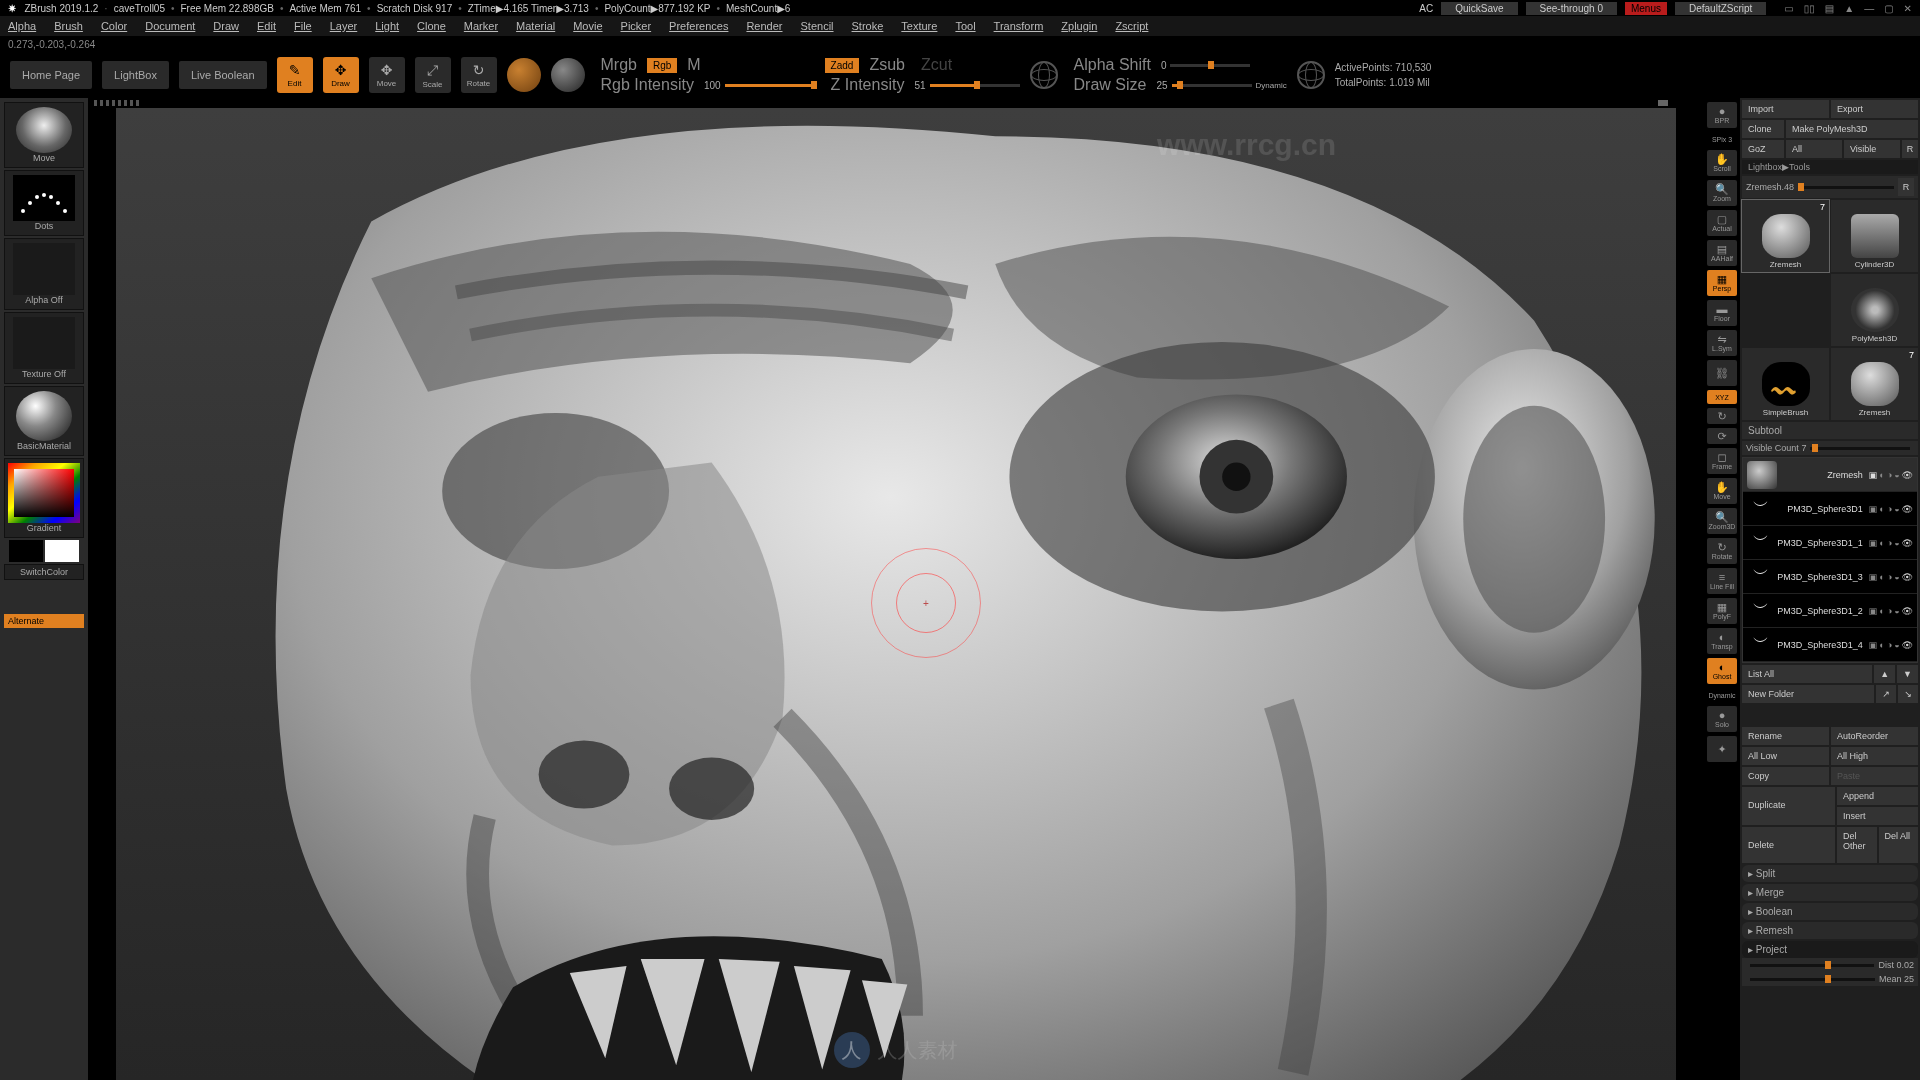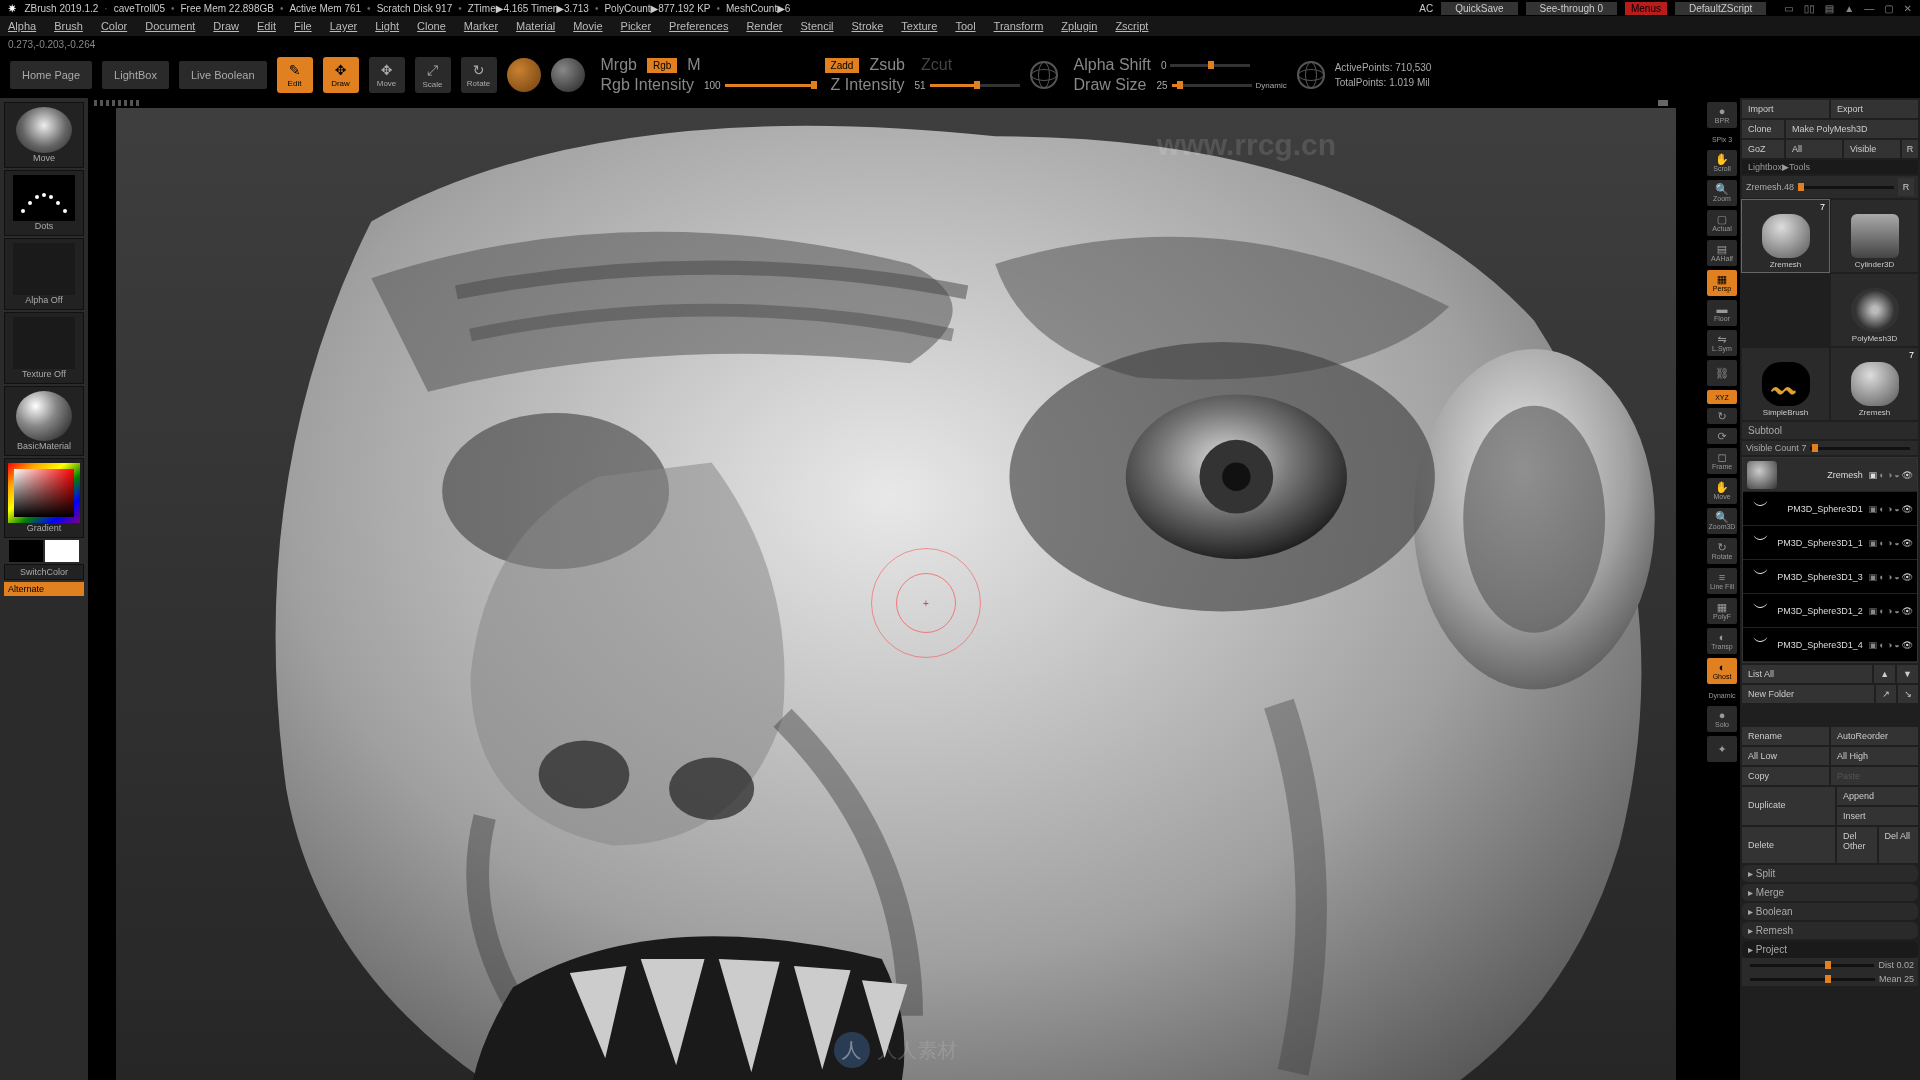--- a/index.html
+++ b/index.html
@@ -56,21 +56,21 @@
 .stroke-canvas .dot { width: 4px; height: 4px; background: #fff; border-radius: 50%; }
 .alpha-off, .tex-off { width: 62px; height: 52px; background: #1a1a1a; }
 .mat-sphere { width: 56px; height: 50px; background: radial-gradient(circle at 35% 30%, #fff, #888 40%, #111); border-radius: 50%; }
 .color-picker { width: 72px; height: 60px; background: linear-gradient(to bottom right, red, orange, yellow, green, blue, purple); position: relative; }
 .color-picker::before { content: ''; position: absolute; inset: 6px; background: linear-gradient(to right, #fff, #f00); }
 .color-picker::after { content: ''; position: absolute; inset: 6px; background: linear-gradient(to bottom, transparent, #000); }
 .swatch-row { display: flex; justify-content: center; gap: 2px; }
 .swatch { width: 34px; height: 22px; }
 .sw-black { background: #000; }
 .sw-white { background: #fff; }
-.orange-label { background: #e08020; color: #000; font-size: 9px; padding: 2px 4px; text-align: left; width: 100%; }
+.orange-label { background: #e08020; color: #000; font-size: 9px; padding: 2px 4px; text-align: left; width: 100%; margin-top: 32px; }
 
 
 .canvas-wrap { flex: 1; position: relative; background: #000; }
 .canvas-gutter-top { height: 10px; background: #000; display: flex; align-items: center; padding: 0 6px; }
 .canvas-gutter-top .marks { display: flex; gap: 3px; }
 .canvas-gutter-top .marks span { width: 3px; height: 6px; background: #555; }
 .canvas-gutter-top .solid-mark { margin-left: auto; width: 10px; height: 6px; background: #666; margin-right: 30px; }
 .viewport { position: absolute; top: 10px; left: 28px; right: 28px; bottom: 0; background: linear-gradient(#3e3e3e, #262626); overflow: hidden; }
 .sculpt { position: absolute; inset: 0; }
 .brush-cursor { position: absolute; width: 110px; height: 110px; border: 1px solid rgba(255,60,60,0.5); border-radius: 50%; left: 755px; top: 440px; pointer-events: none; }

